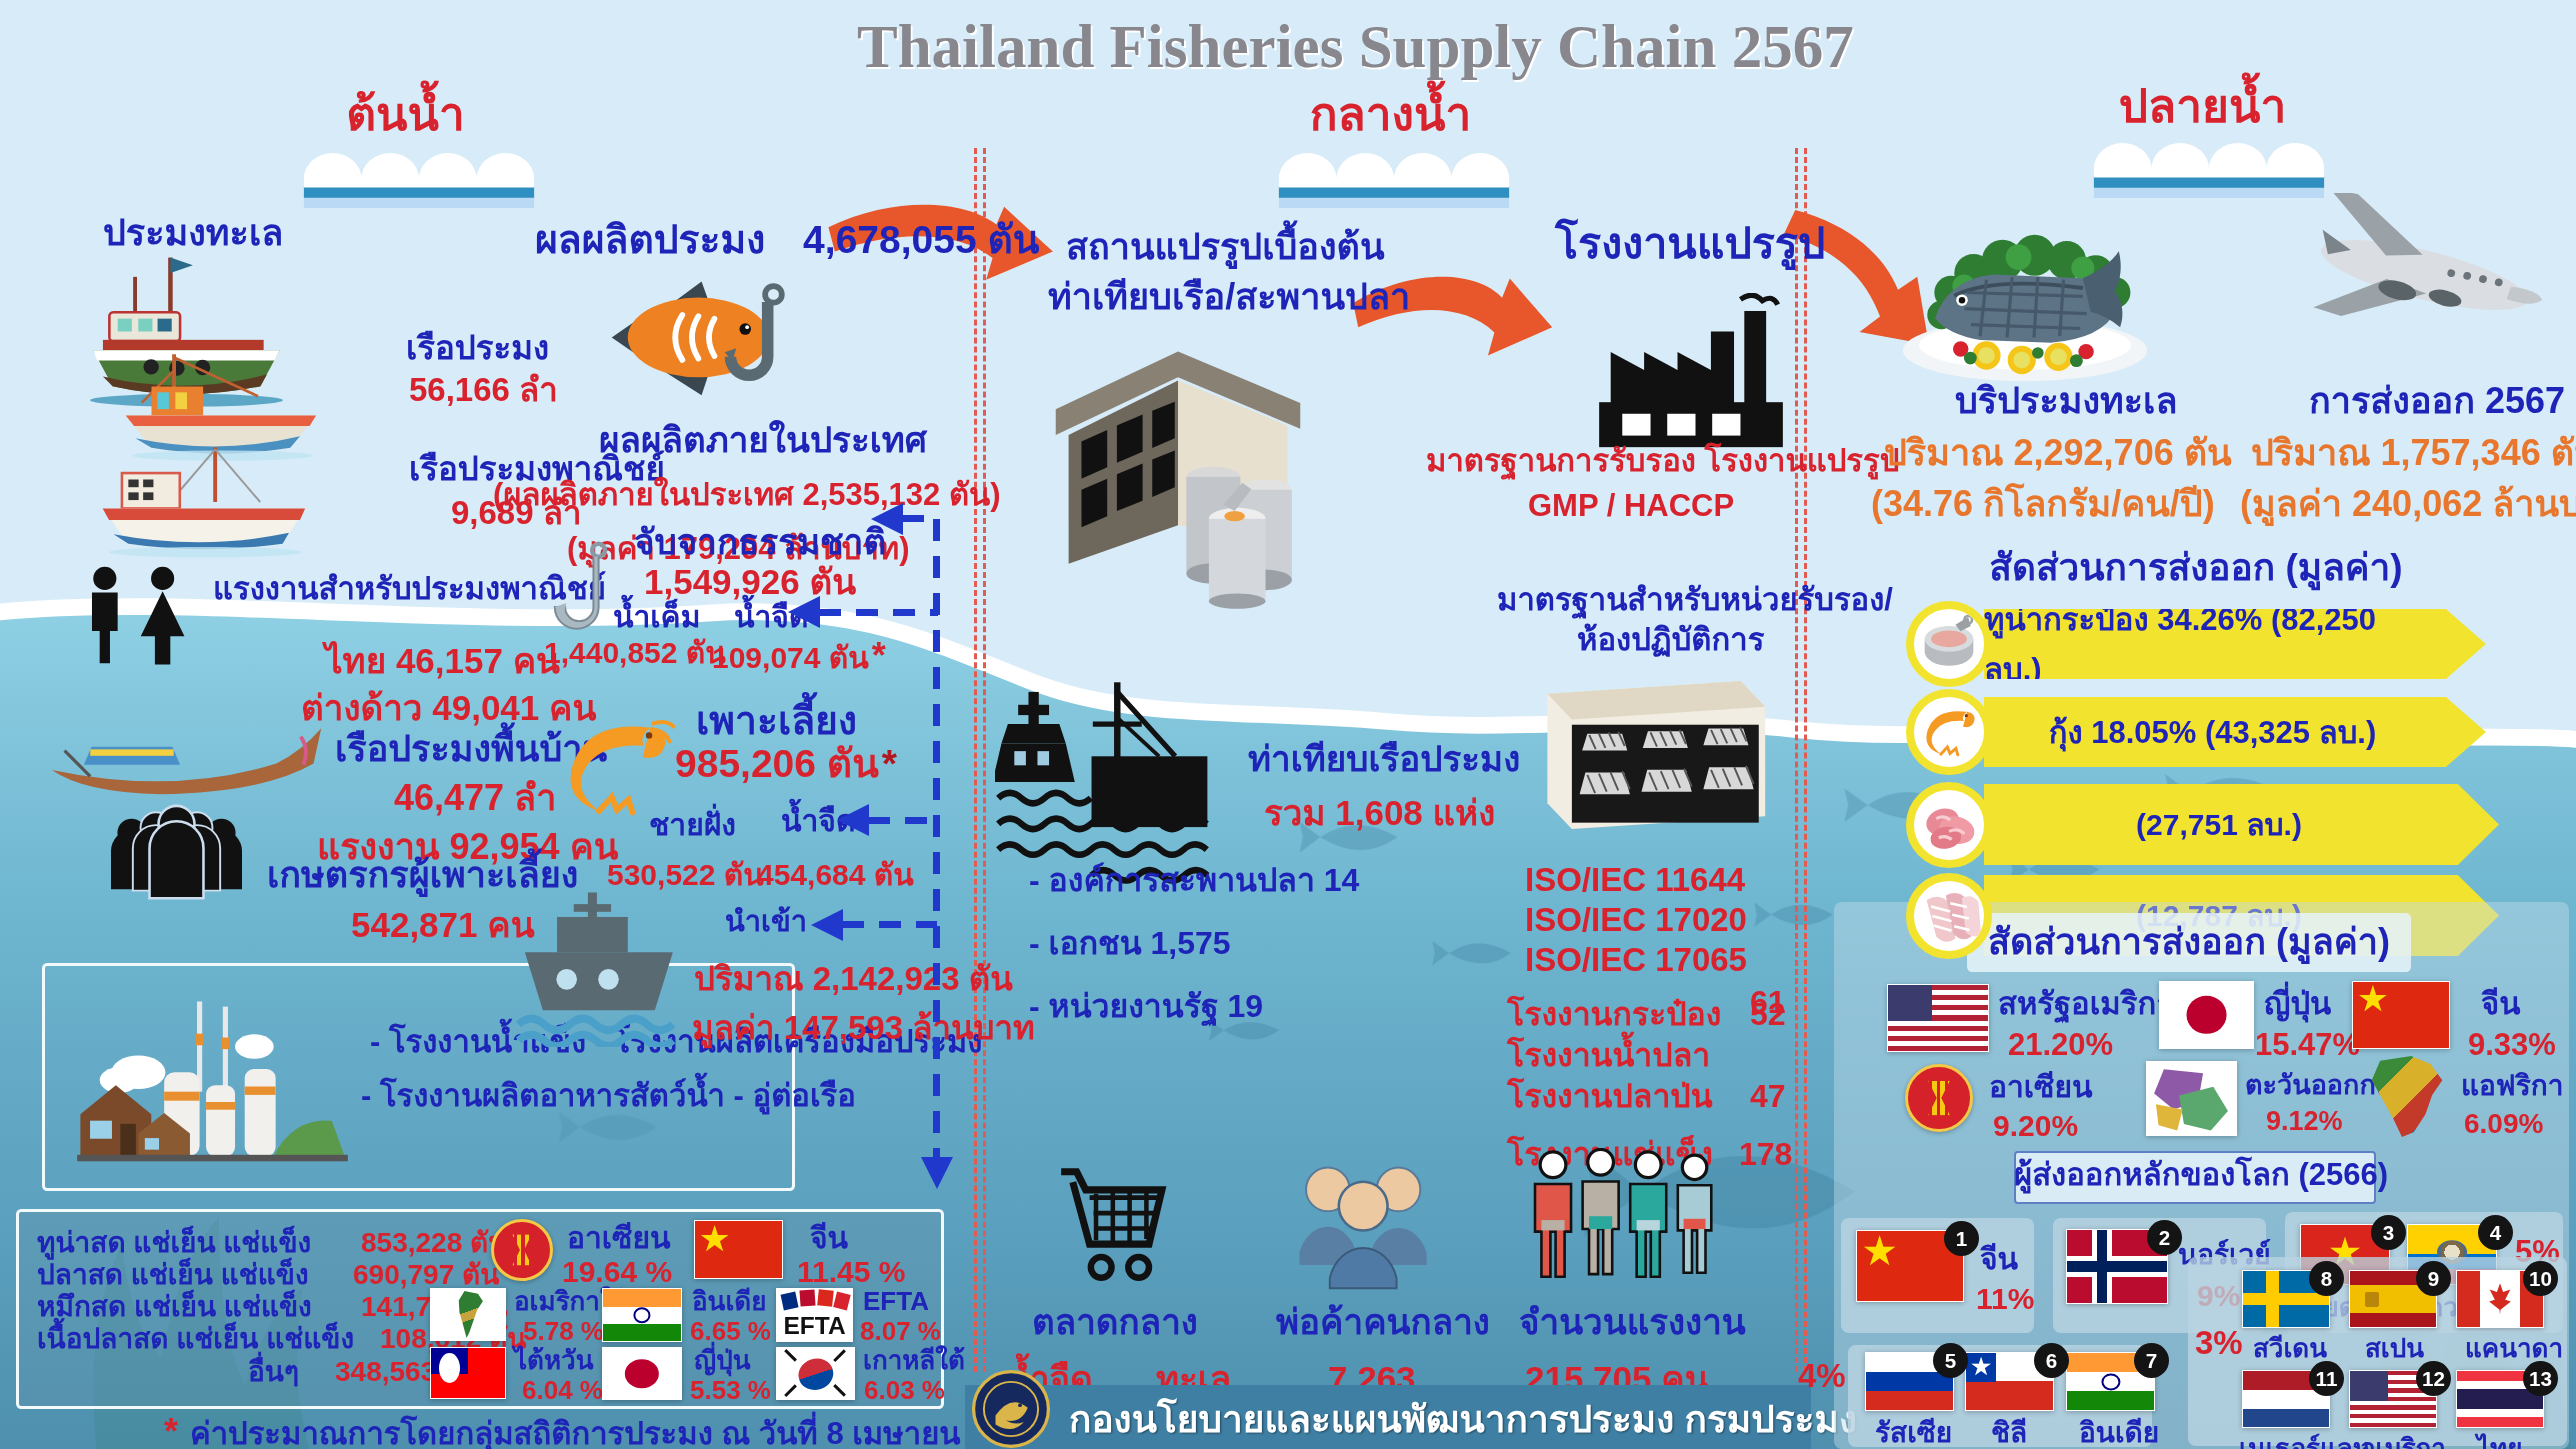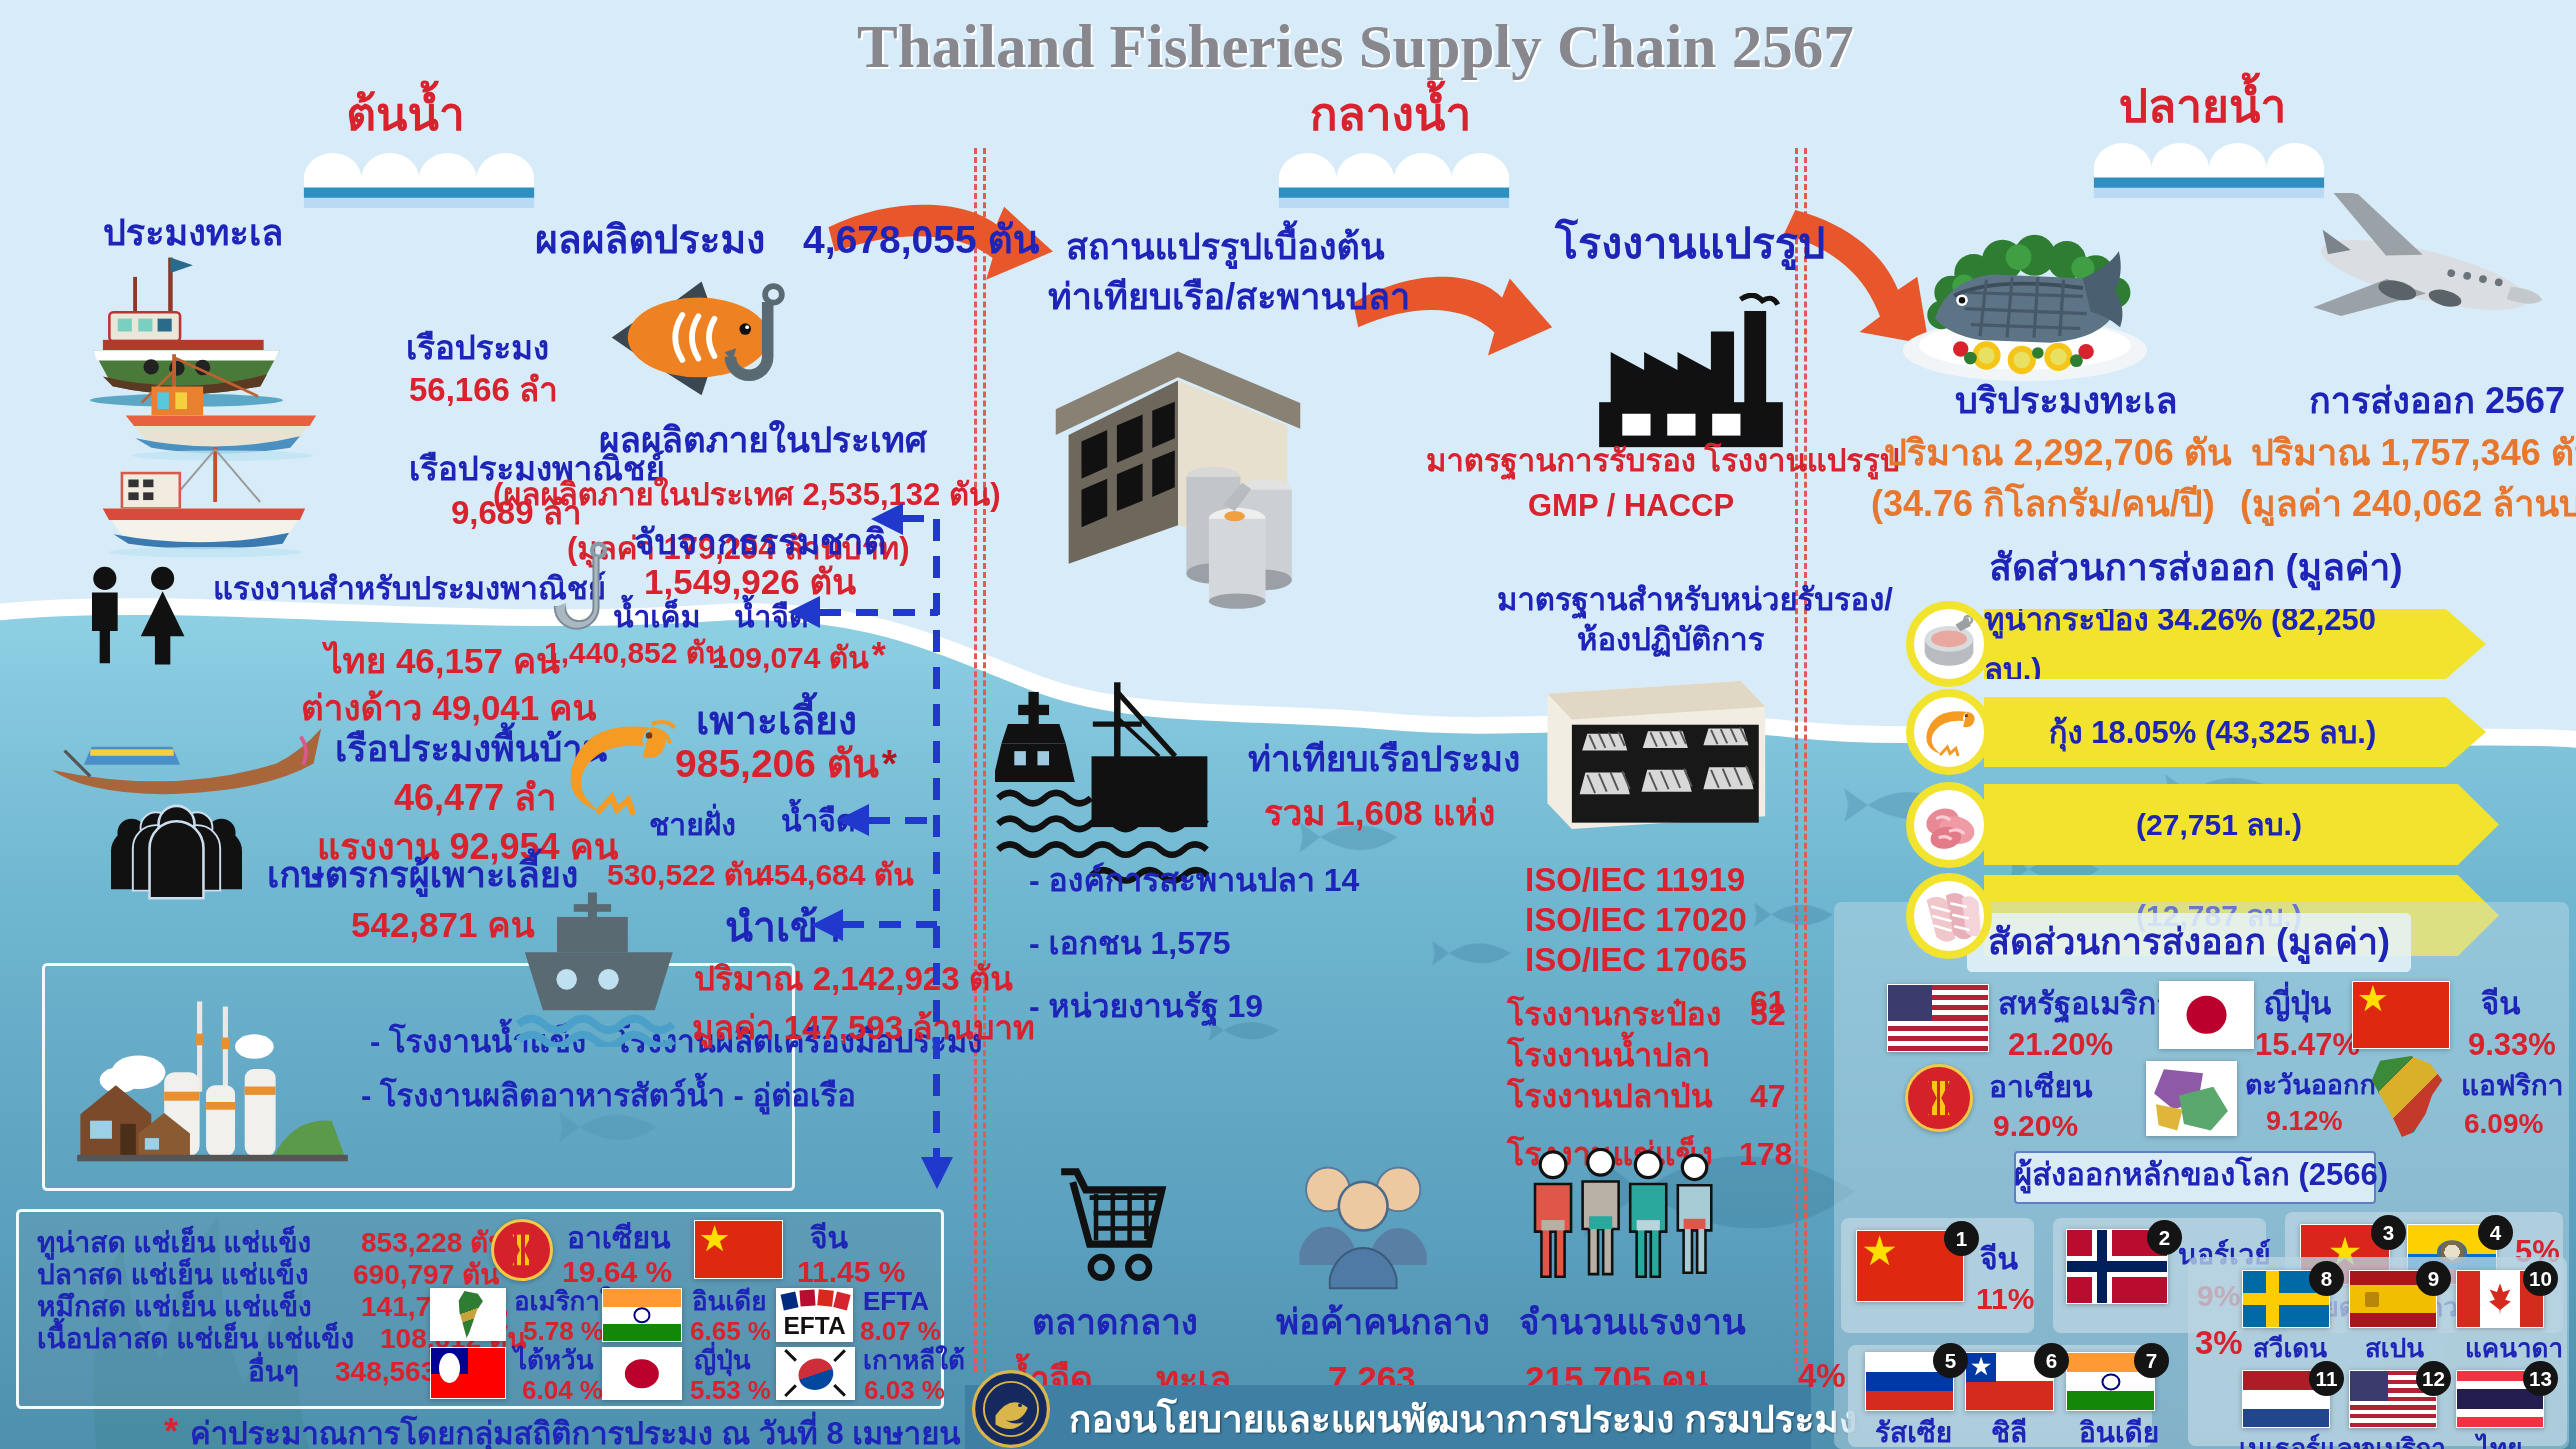--- a/index.html
+++ b/index.html
@@ -4,21 +4,21 @@
 <style>
   html,body{margin:0;padding:0}
   body{width:2576px;height:1449px;position:relative;overflow:hidden;
        font-family:"Liberation Sans",sans-serif;background:#d7ecf8}
   .abs{position:absolute}
   .t{position:absolute;white-space:nowrap;line-height:1.12;font-family:"Liberation Sans",sans-serif}
   .blue{color:#1e24b8}.red{color:#d8232e}.org{color:#e8762c}.wt{color:#fff}.gray{color:#87878d}
   .b{font-weight:bold}.ctr{text-align:center}
   .f40{font-size:26px}.f42{font-size:27px}.f44{font-size:28px}.f46{font-size:30px}.f48{font-size:31px}
   .f50{font-size:32px}.f52{font-size:33px}.f54{font-size:35px}.f56{font-size:36px}.f58{font-size:37px}
-  .f60{font-size:39px}.f64{font-size:41px}.f66{font-size:43px}.f72{font-size:46px}.f95{font-size:61px}
+  .f60{font-size:39px}.f64{font-size:29px}.f66{font-size:43px}.f72{font-size:46px}.f95{font-size:61px}
   .divider{position:absolute;top:148px;height:1224px;width:6.4px;
     border-left:3.2px dashed #e25b52;border-right:3.2px dashed #e25b52}
   .dshH{position:absolute;height:7px;background:repeating-linear-gradient(90deg,#2038cc 0 22px,transparent 22px 37px)}
   .dshV{position:absolute;width:7px;background:repeating-linear-gradient(180deg,#2038cc 0 22px,transparent 22px 37px)}
   .arrL{position:absolute;width:0;height:0;border-top:16px solid transparent;border-bottom:16px solid transparent;border-right:32px solid #2038cc}
   .arrD{position:absolute;width:0;height:0;border-left:16px solid transparent;border-right:16px solid transparent;border-top:32px solid #2038cc}
   .wbox{position:absolute;border:3.9px solid #f2fafd;border-radius:5.2px}
   .ban{position:absolute;background:#f2e42e;clip-path:polygon(0 0,92% 0,100% 50%,92% 100%,0 100%);
        display:flex;flex-direction:column;align-items:center;justify-content:center;padding-right:45px;box-sizing:border-box}
   .bcirc{position:absolute;width:86px;height:86px;border-radius:50%;background:#fff;
@@ -486,21 +486,21 @@
   </g>
   <g stroke="#555" stroke-width="3">
     <path d="M95,104 l10,22 M110,102 l10,22 M125,100 l10,22 M140,99 l10,22"></path>
     <path d="M190,100 l10,22 M205,99 l10,22 M220,97 l10,22 M235,96 l10,22"></path>
     <path d="M284,96 l10,22 M299,95 l10,22 M314,93 l10,22 M329,92 l10,22"></path>
     <path d="M92,166 l12,28 M110,164 l12,28 M128,162 l12,28 M146,160 l12,28"></path>
     <path d="M188,162 l12,28 M206,160 l12,28 M224,158 l12,28 M242,156 l12,28"></path>
     <path d="M284,158 l12,28 M302,156 l12,28 M320,154 l12,28 M338,152 l12,28"></path>
   </g>
 </svg>
-<div class="t red b f52" style="left:1525px;top:862px">ISO/IEC 11919</div>
+<div class="t red b f52" style="left:1525px;top:862px">ISO/IEC 11644</div>
 <div class="t red b f52" style="left:1525px;top:902px">ISO/IEC 17020</div>
 <div class="t red b f52" style="left:1525px;top:942px">ISO/IEC 17065</div>
 <div class="t red b f50" style="left:1507px;top:997px">โรงงานกระป๋อง</div>
 <div class="t red b f50" style="left:1750px;top:997px">52</div>
 <div class="t red b f50" style="left:1507px;top:1038px">โรงงานน้ำปลา</div>
 <div class="t red b f50" style="left:1750px;top:985px">61</div>
 <div class="t red b f50" style="left:1507px;top:1079px">โรงงานปลาป่น</div>
 <div class="t red b f50" style="left:1750px;top:1079px">47</div>
 <div class="t red b f50" style="left:1507px;top:1137px">โรงงานแช่แข็ง</div>
 <div class="t red b f50" style="left:1739px;top:1137px">178</div>

